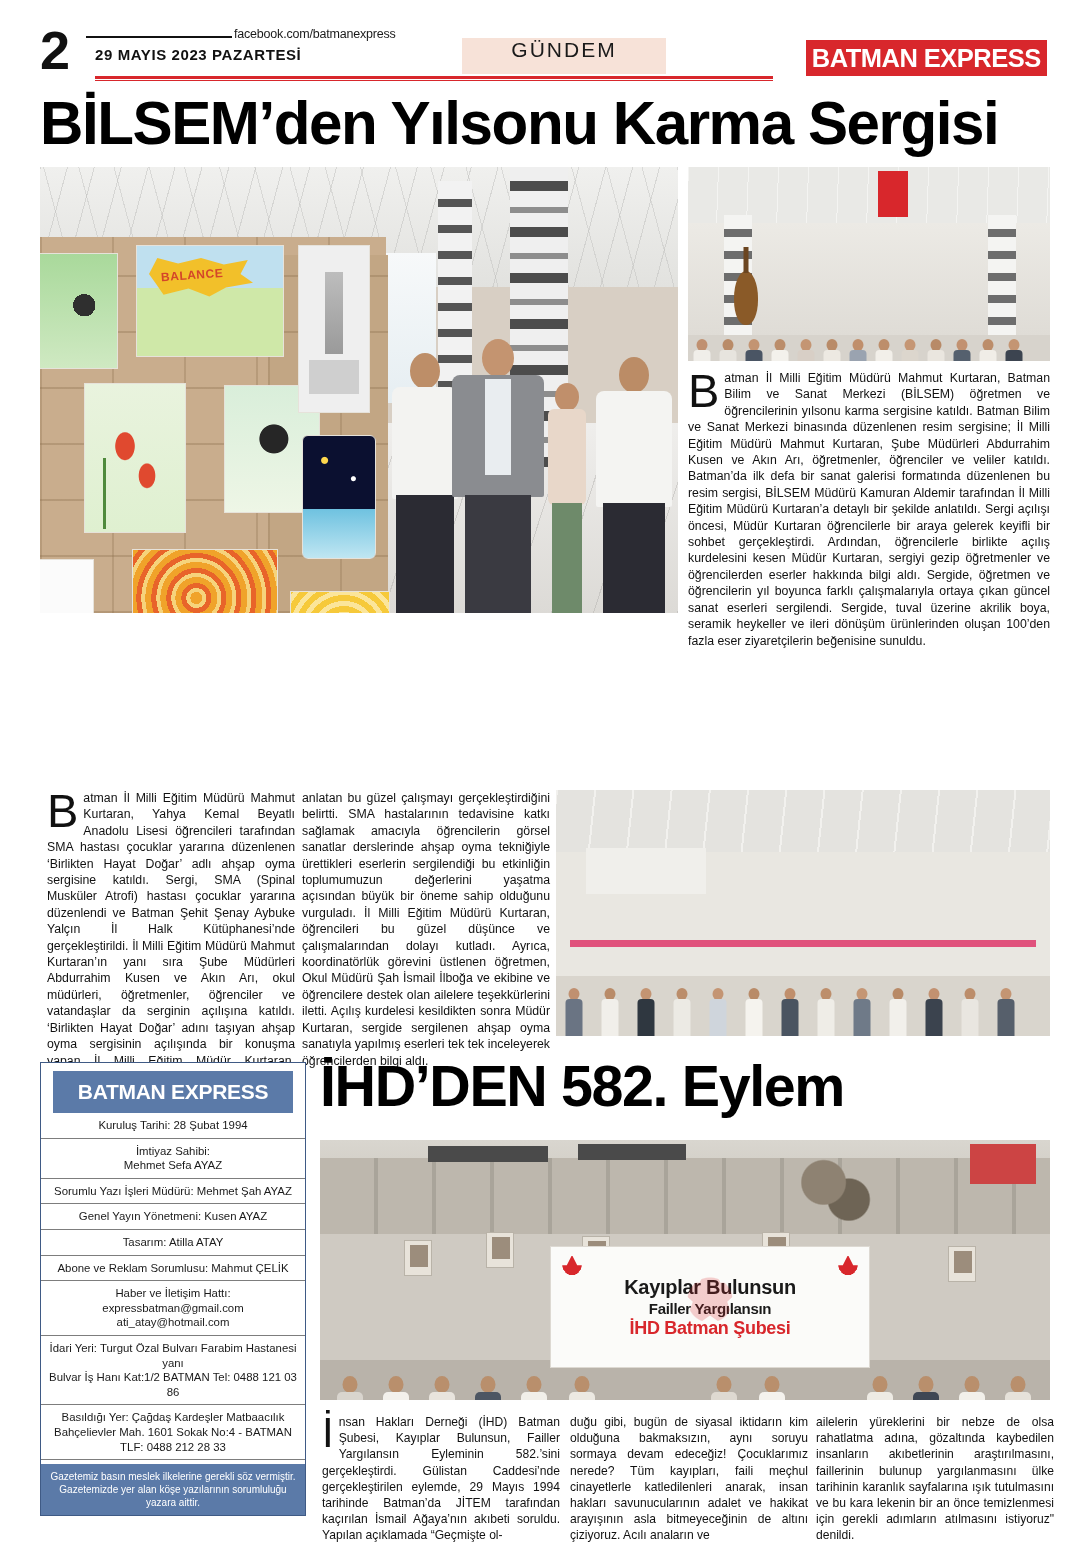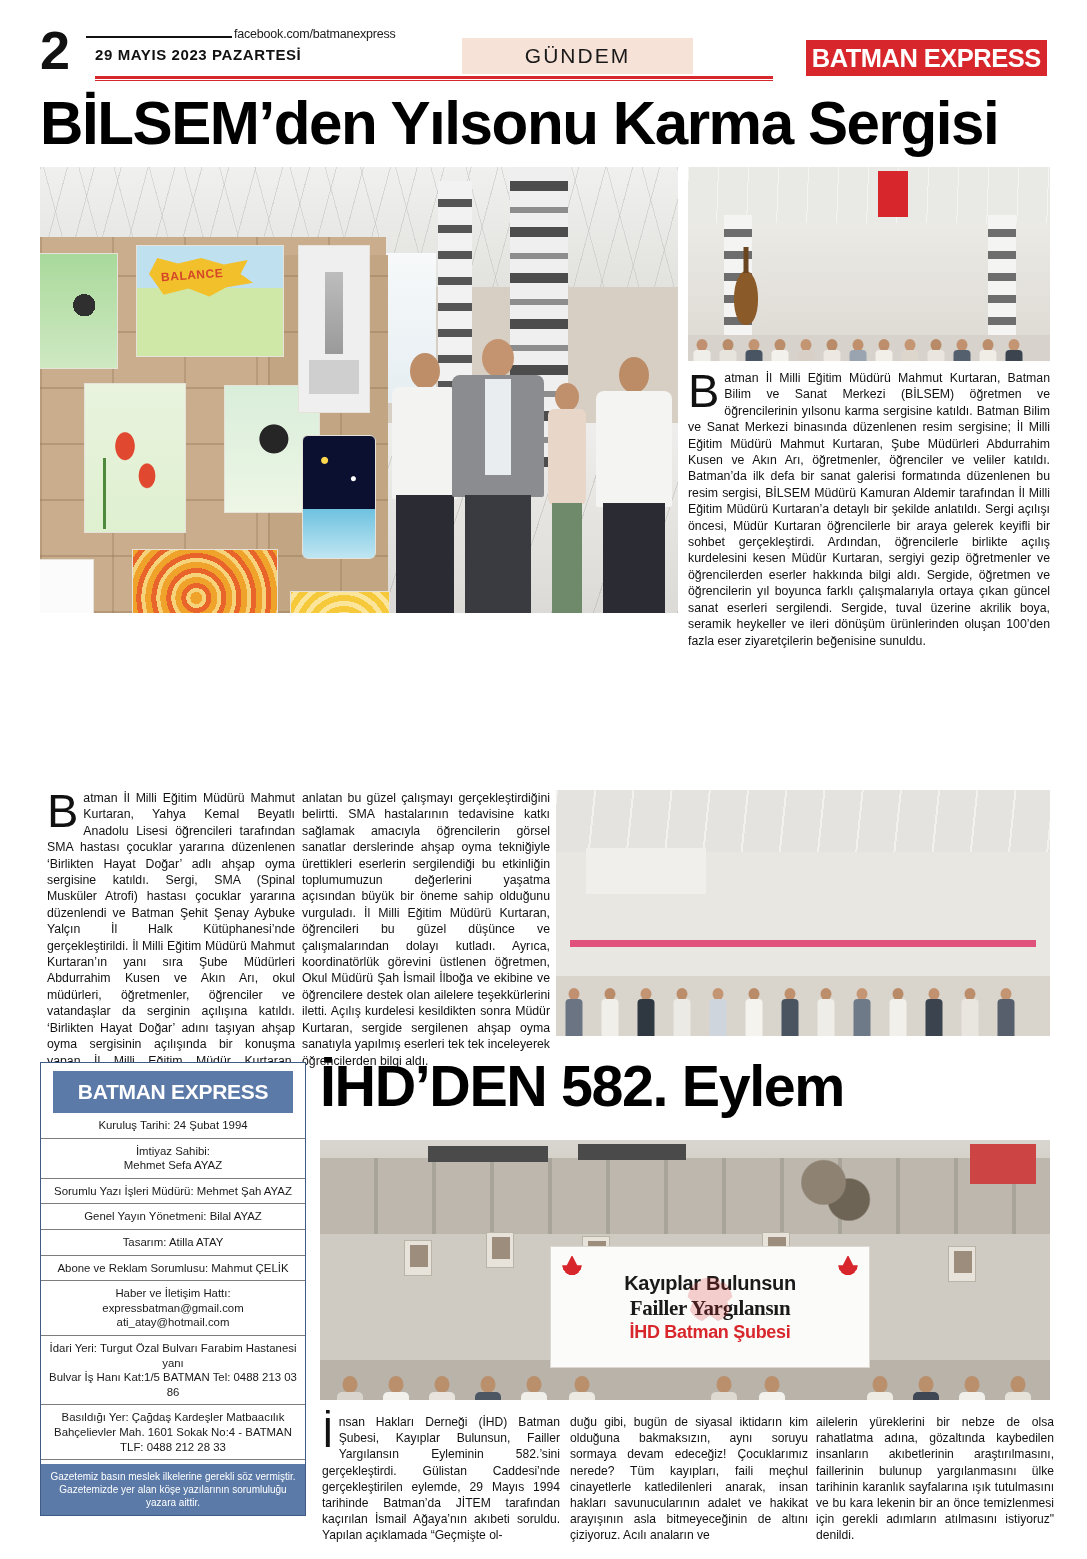--- a/index.html
+++ b/index.html
@@ -24,23 +24,23 @@
   }
   .fb-link {
     position: absolute; left: 234px; top: 27px;
     font-size: 12.5px; color: #1a1a1a; letter-spacing: -0.2px;
   }
   .hdr-date {
     position: absolute; left: 95px; top: 46px;
     font-size: 15px; font-weight: bold; color: #111; letter-spacing: 0.6px;
   }
   .section-tab {
-    position: absolute; left: 462px; top: 38px; width: 231px; height: 36px;
+    position: absolute; left: 462px; top: 38px; width: 204px; height: 36px;
     background: #f7e2d8;
-    display: flex; align-items: center; justify-content: center;
+    display: flex; align-items: flex-start; justify-content: center;
   }
   .section-tab span {
     font-size: 21px; letter-spacing: 2px; color: #1a1a1a;
   }
   .masthead-logo {
     position: absolute; right: 40px; top: 40px; width: 241px; height: 36px;
     background: #d8272c;
     display: flex; align-items: center; justify-content: center;
   }
   .masthead-logo span {
@@ -198,21 +198,21 @@
   .p4-statue{ position:absolute; left:470px; top:8px; width:84px; height:86px;
      background: radial-gradient(circle at 40% 40%, #8e8272 0 30%, transparent 32%),
                  radial-gradient(circle at 70% 60%, #6e6455 0 26%, transparent 28%); }
   .banner {
     position:absolute; left:230px; bottom:32px; width:320px; height:122px;
     background:#fbfbf9; border:1px solid #ddd9d2;
     display:flex; flex-direction:column; justify-content:center; align-items:center;
     gap:1px;
   }
   .banner .l1 { font-size:20px; font-weight:bold; color:#1a1a1a; letter-spacing:-0.3px;text-align:right; }
-  .banner .l2 { font-size:21px; font-weight:bold; color:#1a1a1a; letter-spacing:-0.3px;font-family:Liberation Serif, serif; }
+  .banner .l2 { font-size:15px; font-weight:bold; color:#1a1a1a; letter-spacing:-0.3px; }
   .banner .l3 { font-size:18px; font-weight:bold; color:#d8272c; letter-spacing:-0.3px; }
   .banner:before{ content:""; position:absolute; left:50%; top:10px; transform:translateX(-50%);
     width:86px; height:86px; opacity:.22;
     background: radial-gradient(circle at 50% 50%, #d8272c 0 36%, transparent 38%);
     clip-path: polygon(50% 0,62% 30%,96% 28%,70% 52%,84% 92%,50% 68%,16% 92%,30% 52%,4% 28%,38% 30%);}
   .banner-logo{ position:absolute; width:26px; height:30px; top:8px;
     background: radial-gradient(circle at 50% 35%, #d8272c 0 40%, transparent 42%);
     clip-path: polygon(50% 0,70% 34%,100% 34%,76% 56%,88% 100%,50% 74%,12% 100%,24% 56%,0 34%,30% 34%);}
   .banner-logo.left{ left:8px; } .banner-logo.right{ right:8px; }
   .placard{ position:absolute; width:28px; height:36px; background:#e8e3da; border:1px solid #b9b3a8;}
@@ -487,32 +487,32 @@
     <div class="pp" style="left:450px;bottom:48px">
         <div class="h" style="background:#c49573"></div>
         <div class="b" style="background:#565f6b;height:44px"></div>
       </div>
   </div>
 
   <div class="imprint">
     <div class="imprint-logo">
       <span>BATMAN EXPRESS</span>
     </div>
-    <div class="imp-row">Kuruluş Tarihi: 24 Şubat 1994</div>
+    <div class="imp-row">Kuruluş Tarihi: 28 Şubat 1994</div>
     <div class="imp-row" style="white-space:pre-line">İmtiyaz Sahibi:
 Mehmet Sefa AYAZ</div>
     <div class="imp-row">Sorumlu Yazı İşleri Müdürü: Mehmet Şah AYAZ</div>
-    <div class="imp-row">Genel Yayın Yönetmeni: Bilal AYAZ</div>
+    <div class="imp-row">Genel Yayın Yönetmeni: Kusen AYAZ</div>
     <div class="imp-row">Tasarım: Atilla ATAY</div>
     <div class="imp-row">Abone ve Reklam Sorumlusu: Mahmut ÇELİK</div>
     <div class="imp-row" style="white-space:pre-line">Haber ve İletişim Hattı:
 expressbatman@gmail.com
 ati_atay@hotmail.com</div>
     <div class="imp-row" style="white-space:pre-line">İdari Yeri: Turgut Özal Bulvarı Farabim Hastanesi yanı
-Bulvar İş Hanı Kat:1/5 BATMAN Tel: 0488 213 03 86</div>
+Bulvar İş Hanı Kat:1/2 BATMAN Tel: 0488 121 03 86</div>
     <div class="imp-row" style="white-space:pre-line">Basıldığı Yer: Çağdaş Kardeşler Matbaacılık
 Bahçelievler Mah. 1601 Sokak No:4  -  BATMAN
 TLF: 0488 212 28 33</div>
     <div class="imp-row nb">Yerel Süreli Yayın</div>
     <div class="imprint-footer" style="white-space:pre-line">Gazetemiz basın meslek ilkelerine gerekli söz vermiştir.
 Gazetemizde yer alan köşe yazılarının sorumluluğu yazara aittir.</div>
   </div>
 
   <div class="headline3">İHD’DEN 582. Eylem</div>
 

